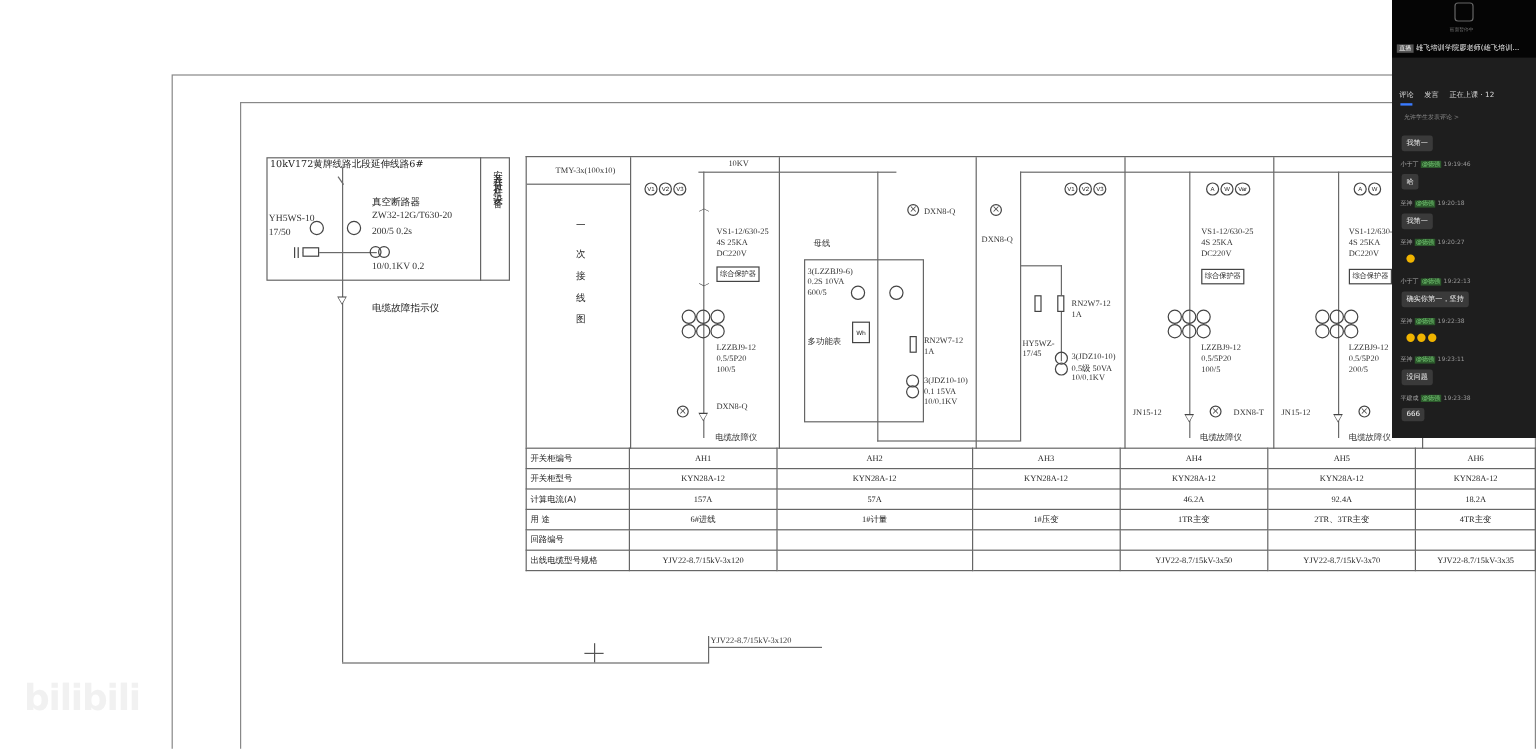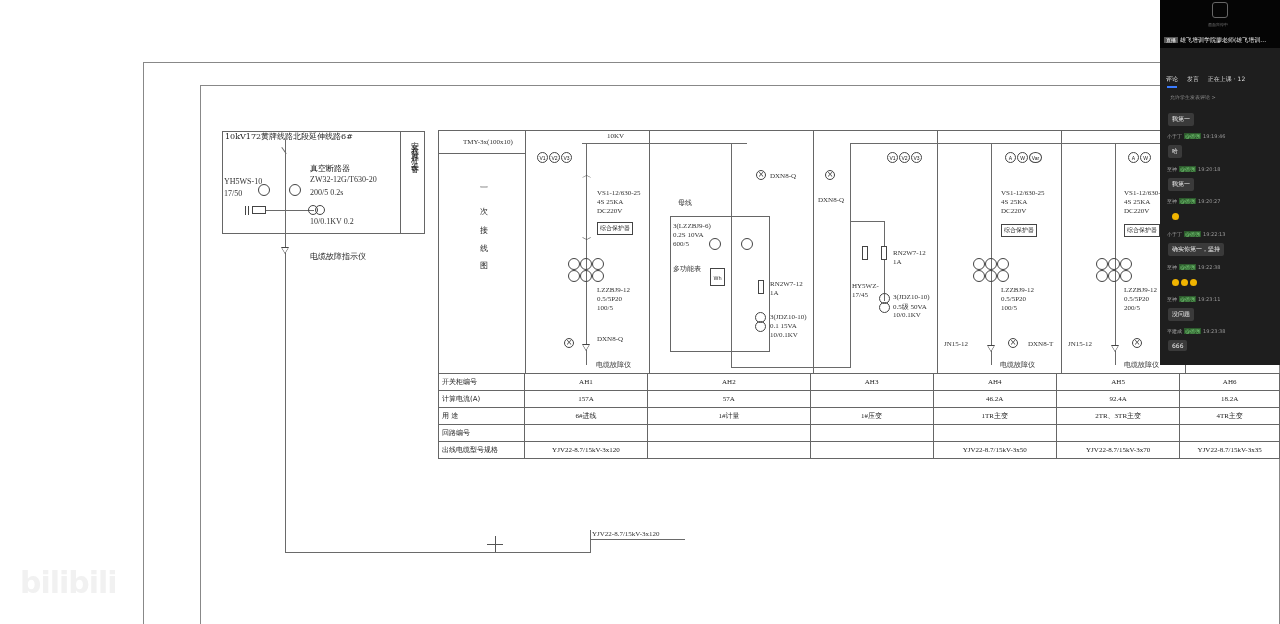--- a/index.html
+++ b/index.html
@@ -139,21 +139,21 @@
 <div class="ln" style="left:850px;top:143px;width:1px;height:225px;"></div>
 <div class="abs" style="left:670px;top:216px;width:100px;height:136px;border:1px solid #666;box-sizing:border-box;"></div>
 <div class="lamp" style="left:756px;top:170px;">×</div>
 <div class="t" style="left:770px;top:172px;">DXN8-Q</div>
 <div class="t" style="left:678px;top:198px;">母线</div>
 <div class="t" style="left:673px;top:222px;">3(LZZBJ9-6)</div>
 <div class="t" style="left:673px;top:231px;">0.2S 10VA</div>
 <div class="t" style="left:673px;top:240px;">600/5</div>
 <div class="ct" style="left:709px;top:238px;"></div>
 <div class="ct" style="left:741px;top:238px;"></div>
-<div class="t" style="left:673px;top:264px;font-family:Liberation Mono, monospace;">多功能表</div>
+<div class="t" style="left:673px;top:280px;font-family:Liberation Mono, monospace;">多功能表</div>
 <div class="abs" style="left:710px;top:268px;width:15px;height:18px;border:1px solid #444;box-sizing:border-box;font-size:5px;text-align:center;padding-top:6px;">Wh</div>
 <div class="fuse" style="left:758px;top:280px;"></div>
 <div class="t" style="left:770px;top:280px;">RN2W7-12</div>
 <div class="t" style="left:770px;top:289px;">1A</div>
 <div class="ct" style="left:755px;top:312px;width:11px;height:11px;"></div>
 <div class="ct" style="left:755px;top:321px;width:11px;height:11px;"></div>
 <div class="t" style="left:770px;top:313px;">3(JDZ10-10)</div>
 <div class="t" style="left:770px;top:322px;">0.1 15VA</div>
 <div class="t" style="left:770px;top:331px;">10/0.1KV</div>
 
@@ -235,20 +235,29 @@
         <tr>
       <td class="lab">开关柜编号</td>
       <td>AH1</td>
       <td>AH2</td>
       <td>AH3</td>
       <td>AH4</td>
       <td>AH5</td>
       <td>AH6</td>
     </tr>
     <tr>
+      <td class="lab">开关柜型号</td>
+      <td>KYN28A-12</td>
+      <td>KYN28A-12</td>
+      <td>KYN28A-12</td>
+      <td>KYN28A-12</td>
+      <td>KYN28A-12</td>
+      <td>KYN28A-12</td>
+    </tr>
+    <tr>
       <td class="lab">计算电流(A)</td>
       <td>157A</td>
       <td>57A</td>
       <td></td>
       <td>46.2A</td>
       <td>92.4A</td>
       <td>18.2A</td>
     </tr>
     <tr>
       <td class="lab">用  途</td>

